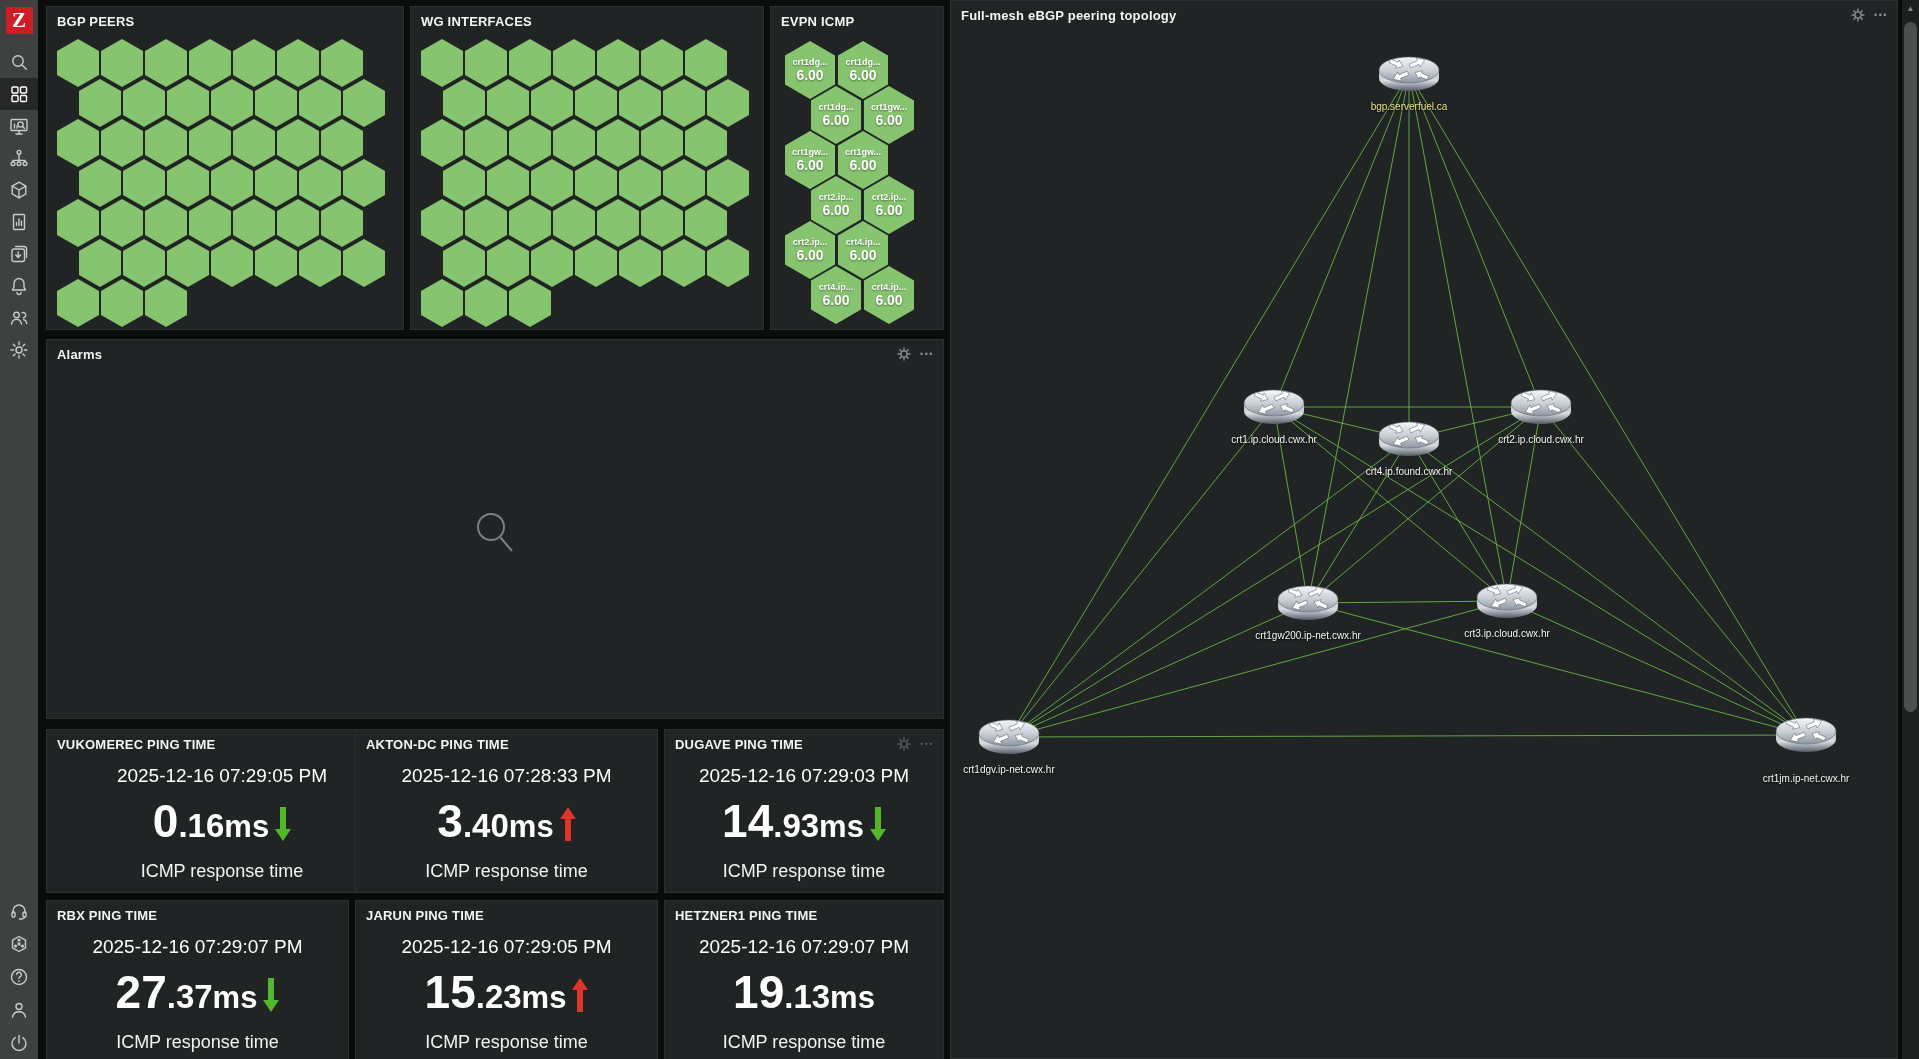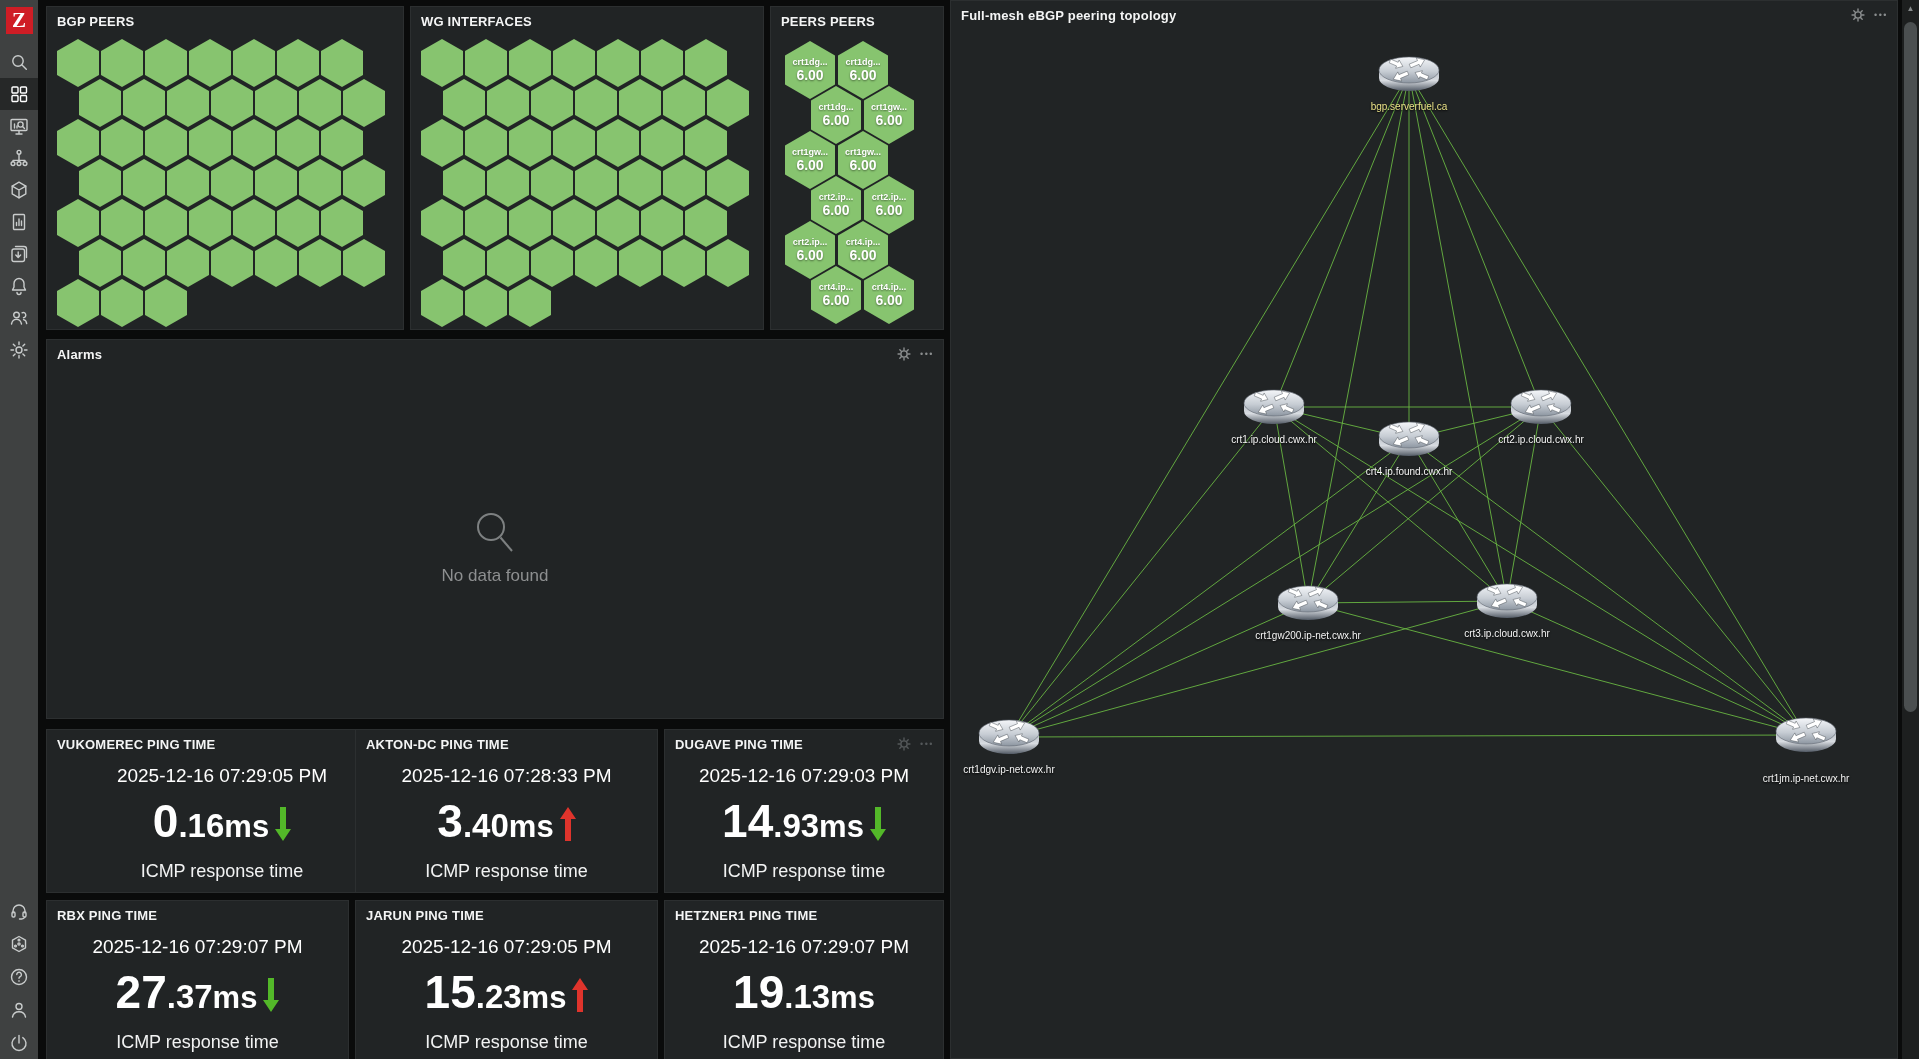--- a/index.html
+++ b/index.html
@@ -337,21 +337,21 @@
         <div class="hex" style="left: 208px; top: 232px; width: 42px; height: 48px; background: rgb(135, 196, 111);"></div>
         <div class="hex" style="left: 252px; top: 232px; width: 42px; height: 48px; background: rgb(135, 196, 111);"></div>
         <div class="hex" style="left: 296px; top: 232px; width: 42px; height: 48px; background: rgb(135, 196, 111);"></div>
         <div class="hex" style="left: 10px; top: 272px; width: 42px; height: 48px; background: rgb(135, 196, 111);"></div>
         <div class="hex" style="left: 54px; top: 272px; width: 42px; height: 48px; background: rgb(135, 196, 111);"></div>
         <div class="hex" style="left: 98px; top: 272px; width: 42px; height: 48px; background: rgb(135, 196, 111);"></div>
       </div>
   </section>
 
   <section class="panel" id="p-evpn">
-    <div class="panel-title">PEERS PEERS</div>
+    <div class="panel-title">EVPN ICMP</div>
     <div id="hc-evpn">
         <div class="hex ehex" style="left: 14px; top: 34px; width: 50px; height: 58px; background: rgb(135, 196, 111);">
           <div class="nm">crt1dg...</div>
           <div class="vl">6.00</div>
         </div>
         <div class="hex ehex" style="left: 67px; top: 34px; width: 50px; height: 58px; background: rgb(135, 196, 111);">
           <div class="nm">crt1dg...</div>
           <div class="vl">6.00</div>
         </div>
         <div class="hex ehex" style="left: 40px; top: 79px; width: 50px; height: 58px; background: rgb(135, 196, 111);">
@@ -406,21 +406,20 @@
             <path d="M10 1.5v3M10 15.5v3M1.5 10h3M15.5 10h3M4 4l2.1 2.1M13.9 13.9L16 16M16 4l-2.1 2.1M6.1 13.9L4 16"></path>
           </svg>
         </span>
       <span class="dots">•••</span>
     </div>
     <div class="nodata">
       <svg width="44" height="46" viewBox="0 0 44 46">
         <circle cx="18" cy="17" r="13" fill="none" stroke="#7d8081" stroke-width="2"></circle>
         <path d="M27.5 27.5 L39 41" stroke="#7d8081" stroke-width="2" fill="none"></path>
       </svg>
-      <div class="txt">No data found</div>
     </div>
   </section>
 
   <section class="panel" id="p-ping0">
       <div class="panel-title">VUKOMEREC PING TIME</div>
       <div class="ping-ts">2025-12-16 07:29:05 PM</div>
       <div class="ping-val">
         <span class="i">0</span>
         <span class="f">.16</span>
         <span class="u">ms</span>

